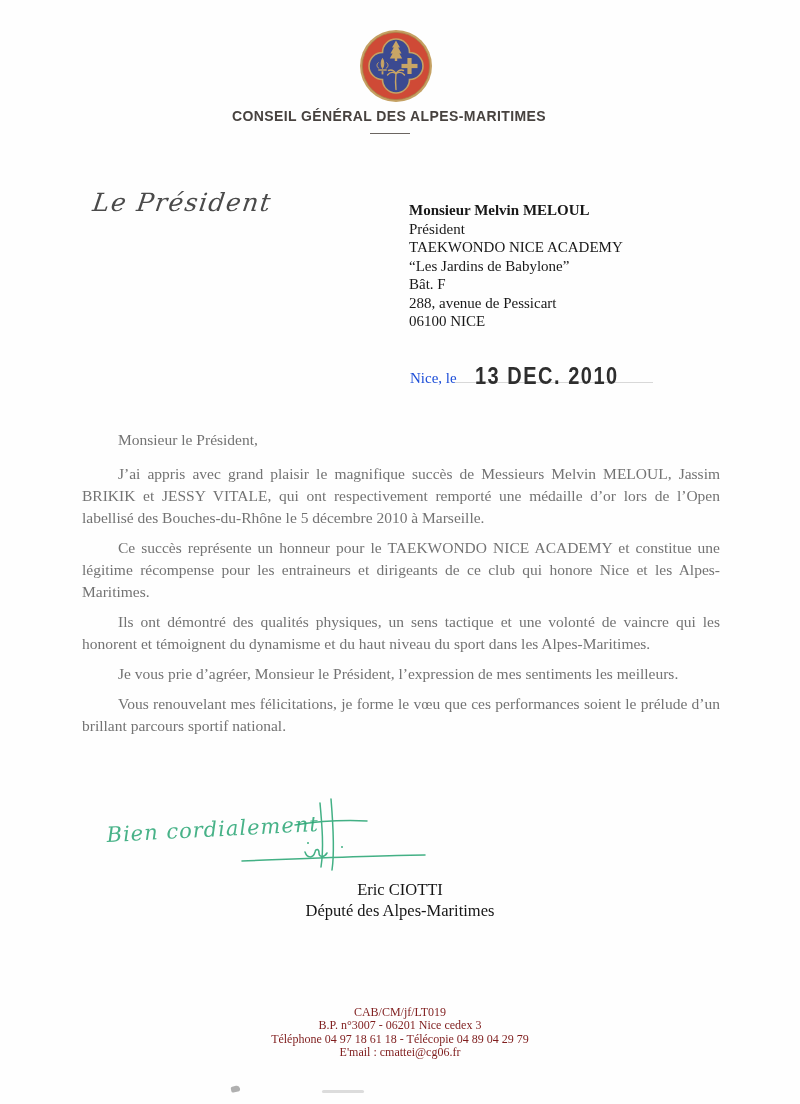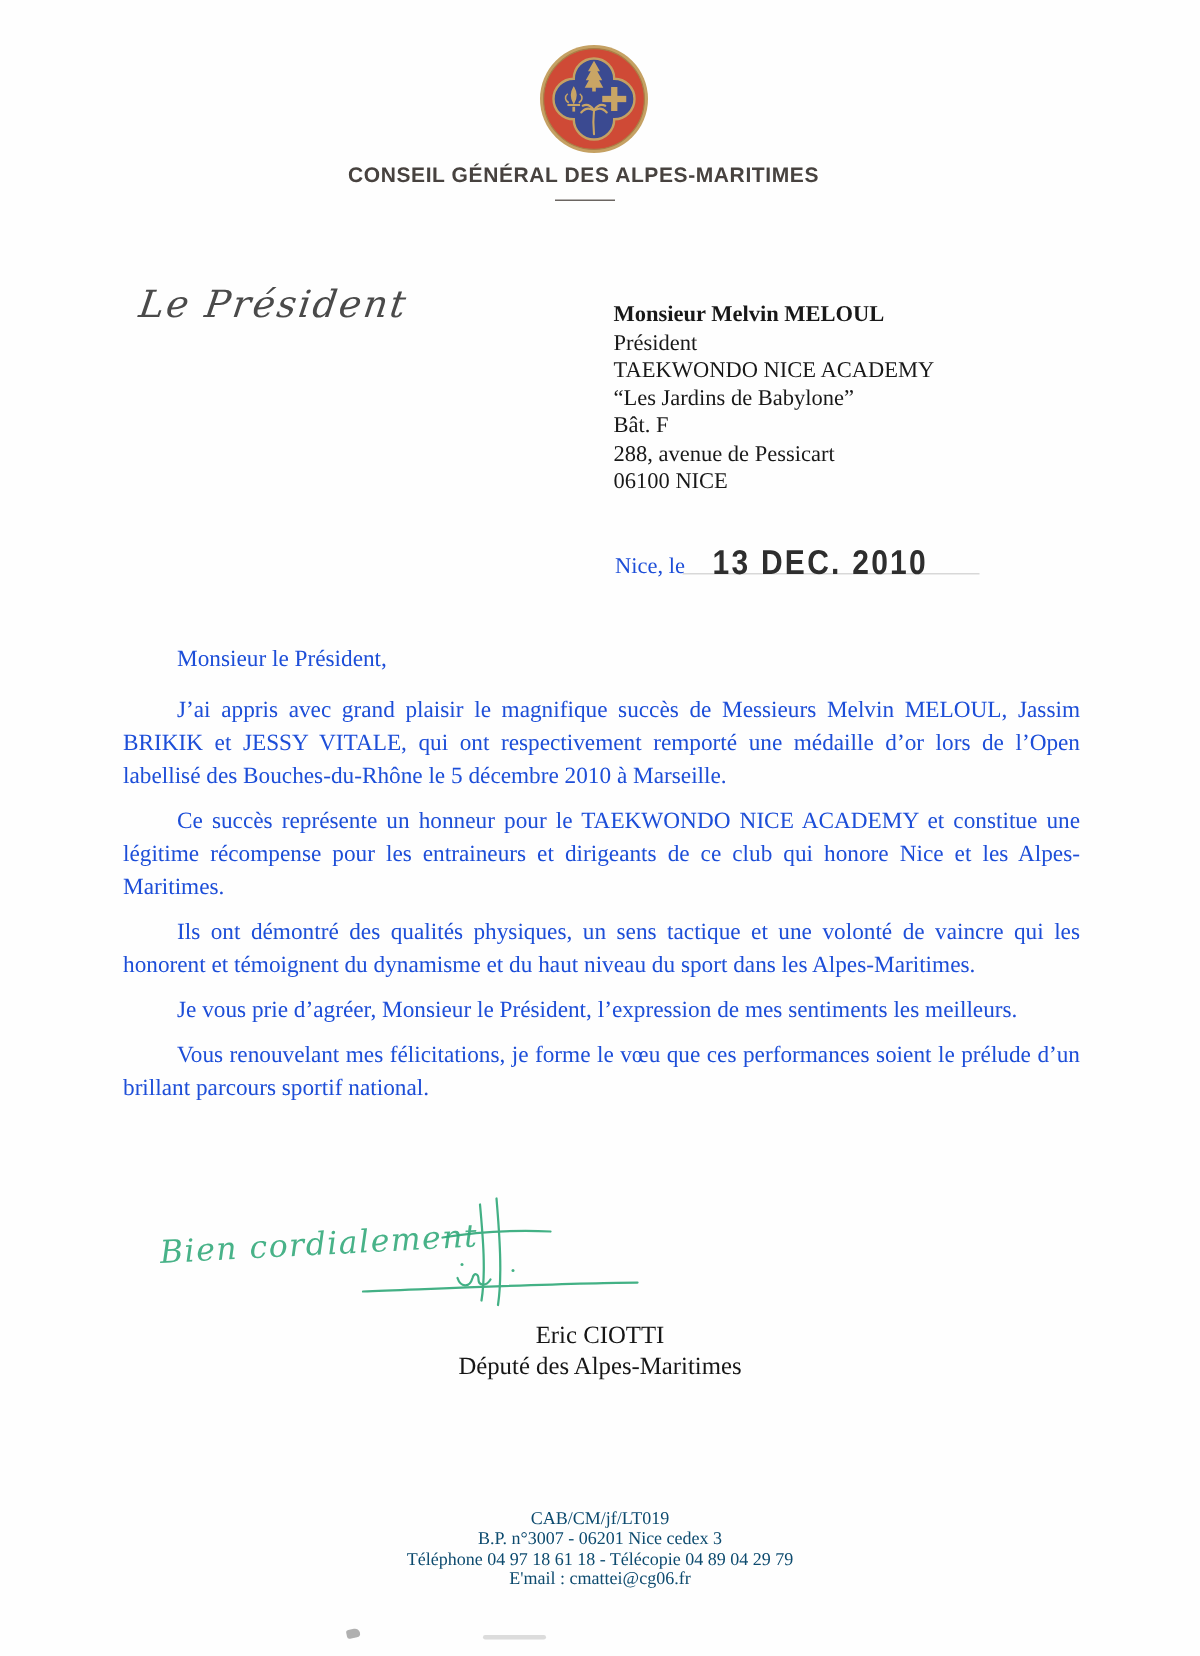--- a/index.html
+++ b/index.html
@@ -95,21 +95,21 @@
   }
 
   
   .letter-body {
     position: absolute;
     left: 82px;
     top: 429px;
     width: 638px;
     font-size: 15.5px;
     line-height: 22px;
-    color: #1d4ed8;
+    color: #737373;
   }
   .letter-body .salutation {
     text-indent: 36px;
     margin-bottom: 12px;
   }
   .letter-body p {
     text-align: justify;
     text-indent: 36px;
     margin-bottom: 8px;
   }
@@ -134,21 +134,21 @@
 
   
   .letter-footer {
     position: absolute;
     left: 0;
     top: 1006px;
     width: 800px;
     text-align: center;
     font-size: 12px;
     line-height: 13.3px;
-    color: #0c4a6e;
+    color: #7f1d1d;
   }
 
   
   .smudge-1 {
     position: absolute;
     left: 231px;
     top: 1086px;
     width: 9px;
     height: 6px;
     background: #6f6f6f;

